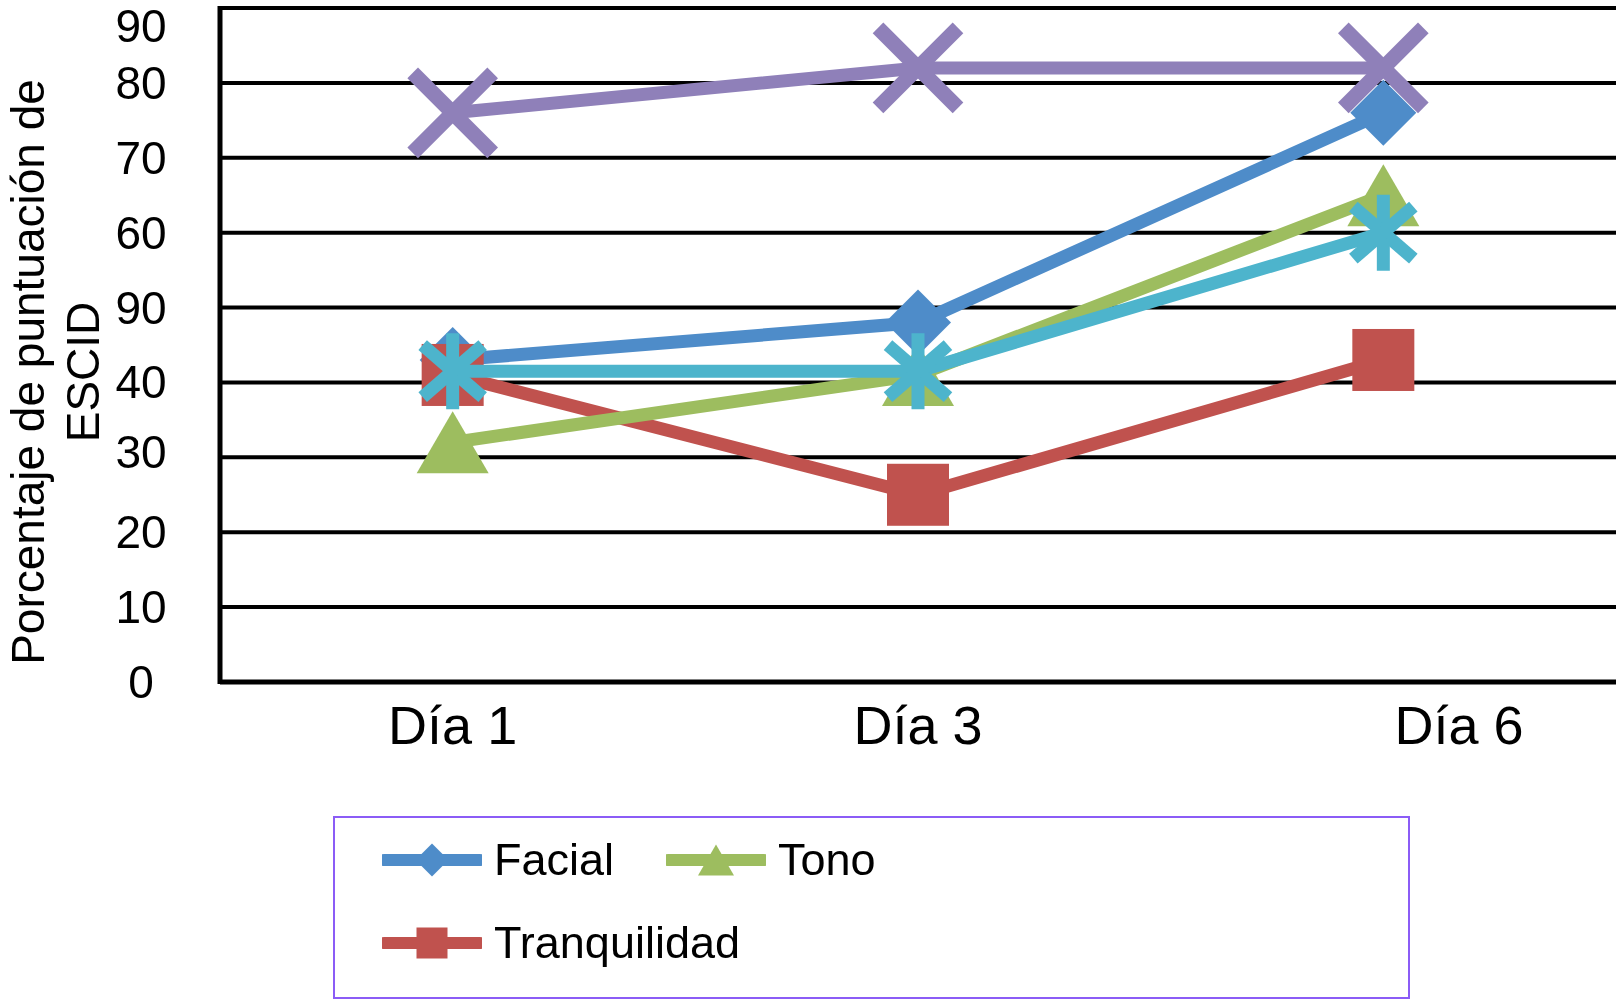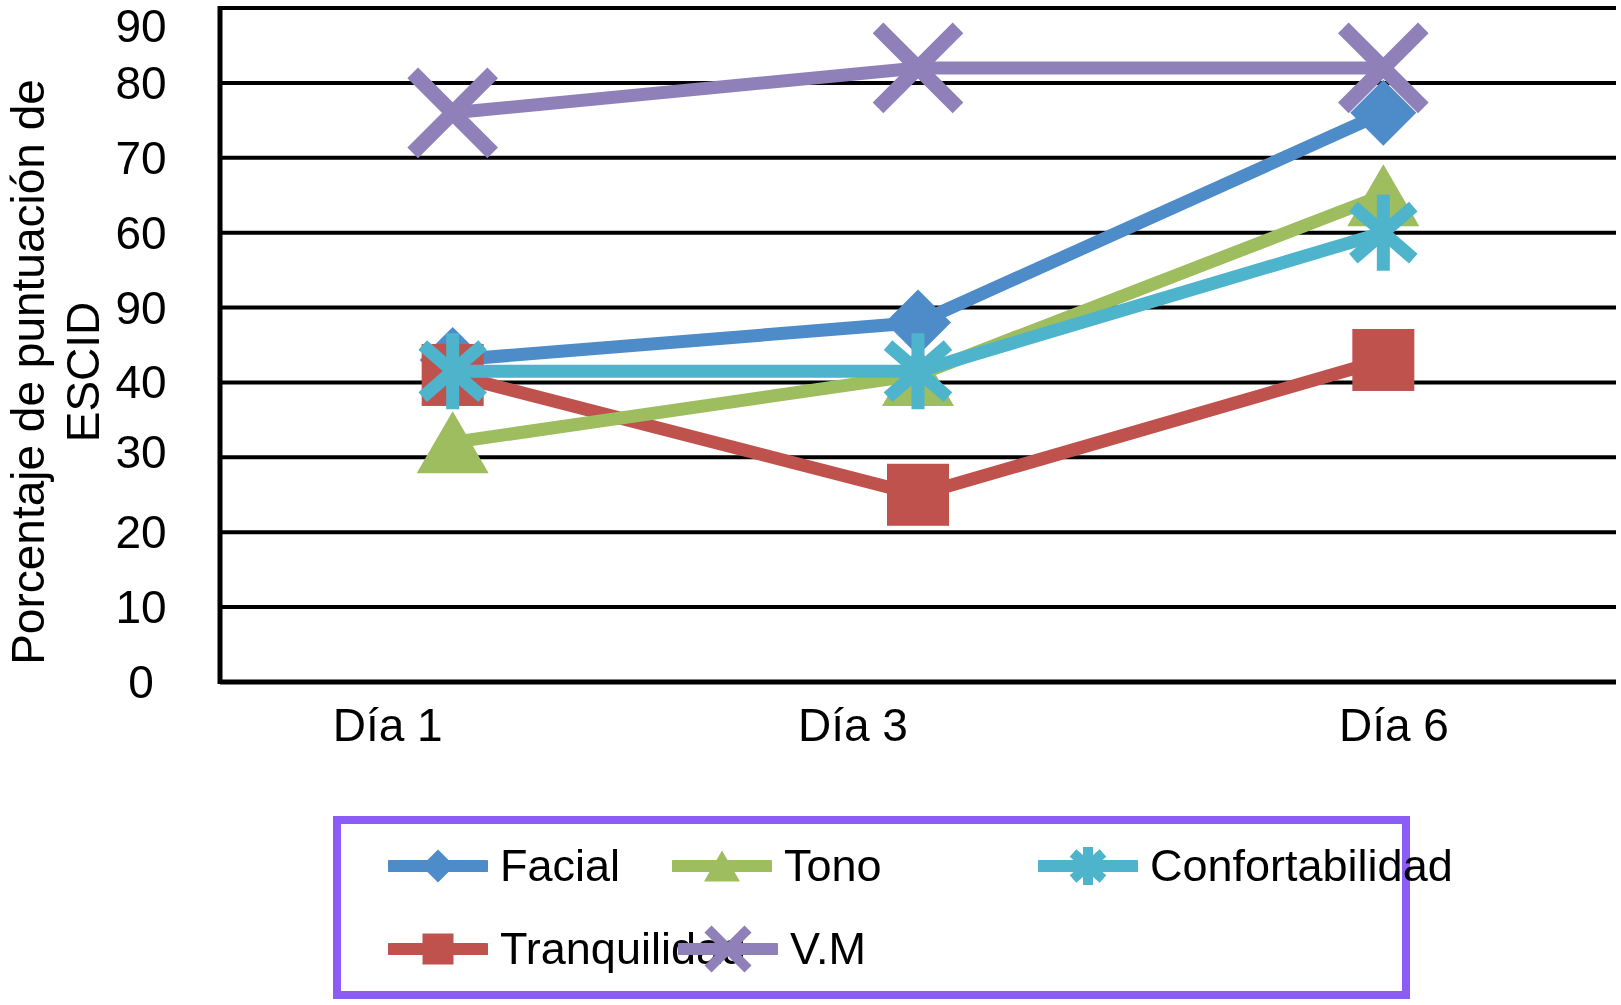--- a/index.html
+++ b/index.html
@@ -26,29 +26,29 @@
     position:absolute;
     width:130px;
     text-align:center;
     font-size:46px;
     line-height:50px;
     height:50px;
   }
   .x-label{
     position:absolute;
     width:240px;
-    text-align:left;
-    font-size:46px;
+    text-align:center;
+    font-size:54px;
     line-height:50px;
   }
   .legend{
     position:absolute;
     left:333px;top:816px;
     width:1077px;height:183px;
-    border:8px solid #8b5cf6;
+    border:2px solid #8b5cf6;
     box-sizing:border-box;
     background:#fff;
   }
   .legend-item{
     position:absolute;
     display:flex;
     align-items:center;
     height:80px;
   }
   .legend-label{
@@ -150,31 +150,14 @@
         </svg>
         <span class="legend-label">Tranquilidad</span>
       </div>
       <div class="legend-item" style="left: 331px; top: 2px;">
         <svg width="100" height="80">
           <line x1="2" y1="40" x2="98" y2="40" stroke="#9DBD5F" stroke-width="12" stroke-linecap="round"></line>
           <polygon points="50,24.5 68,55.5 32,55.5" fill="#9DBD5F"></polygon>
         </svg>
         <span class="legend-label">Tono</span>
       </div>
-      <div class="legend-item" style="left: 337px; top: 85px;">
-        <svg width="100" height="80">
-          <line x1="2" y1="40" x2="98" y2="40" stroke="#8F80B9" stroke-width="12" stroke-linecap="round"></line>
-          <line x1="30" y1="20" x2="70" y2="60" stroke="#8F80B9" stroke-width="10" stroke-linecap="butt"></line>
-          <line x1="30" y1="60" x2="70" y2="20" stroke="#8F80B9" stroke-width="10" stroke-linecap="butt"></line>
-        </svg>
-        <span class="legend-label">V.M</span>
-      </div>
-      <div class="legend-item" style="left: 697px; top: 2px;">
-        <svg width="100" height="80">
-          <line x1="2" y1="40" x2="98" y2="40" stroke="#4DB4CC" stroke-width="12" stroke-linecap="round"></line>
-          <line x1="50" y1="21" x2="50" y2="59" stroke="#4DB4CC" stroke-width="10" stroke-linecap="butt"></line>
-          <line x1="35" y1="27" x2="65" y2="53" stroke="#4DB4CC" stroke-width="10" stroke-linecap="butt"></line>
-          <line x1="35" y1="53" x2="65" y2="27" stroke="#4DB4CC" stroke-width="10" stroke-linecap="butt"></line>
-        </svg>
-        <span class="legend-label">Confortabilidad</span>
-      </div>
     </div>
 </div>
 
 </body></html>

